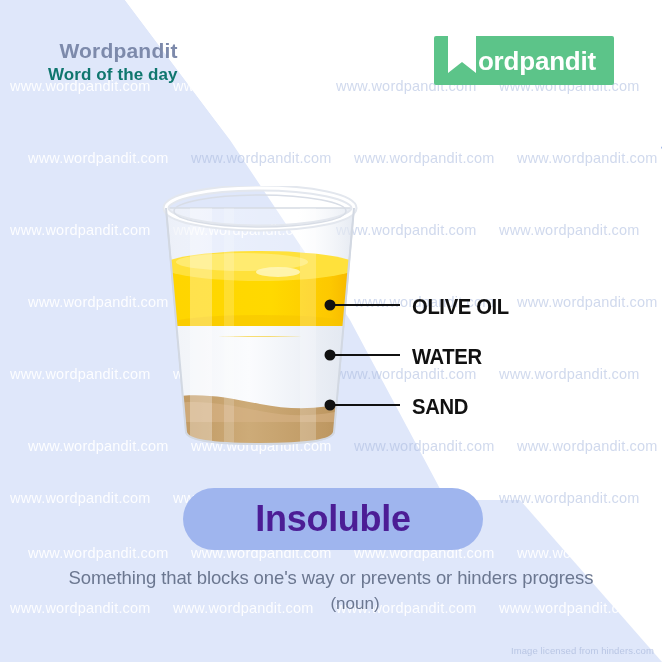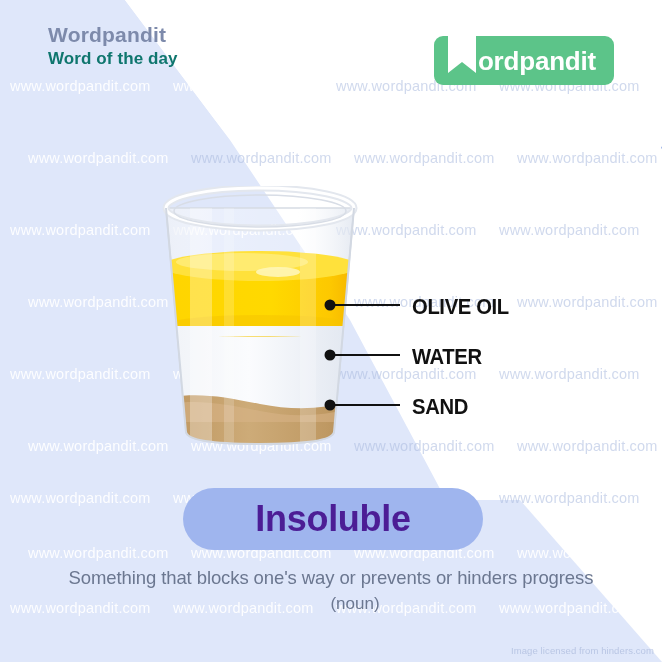--- a/index.html
+++ b/index.html
@@ -62,40 +62,40 @@
     transform:rotate(90deg) translate(0,-16px);
     font-size:13px; font-weight:bold;
     color:#a8bce8;
     white-space:nowrap;
     letter-spacing:0.3px;
     z-index:6;
   }
 
   
   .header {
-    position:absolute; left:48px; top:22px; z-index:8;
+    position:absolute; left:48px; top:38px; z-index:8;text-align:right;
   }
   .header .brand {
     font-size:21px; font-weight:bold; color:#7d8aab;
     letter-spacing:0.2px; line-height:1.25;
   }
   .header .subtitle {
     font-size:17px; font-weight:bold; color:#0f766e;
     letter-spacing:0.1px; line-height:1.25;
   }
 
   
   .logo {
     position:absolute; right:48px; top:36px;
     z-index:9;
   }
   .logo-box {
     position:relative;
     background:#5cc489;
-    border-radius:9px;
+    border-radius:2px;
     padding:9px 18px 9px 44px;
     height:49px;
     display:flex; align-items:center;
   }
   .logo-text {
     font-size:26px; font-weight:bold; color:#ffffff;
     letter-spacing:-0.2px; line-height:1;
   }
   .logo-bookmark {
     position:absolute; left:14px; top:-7px;

